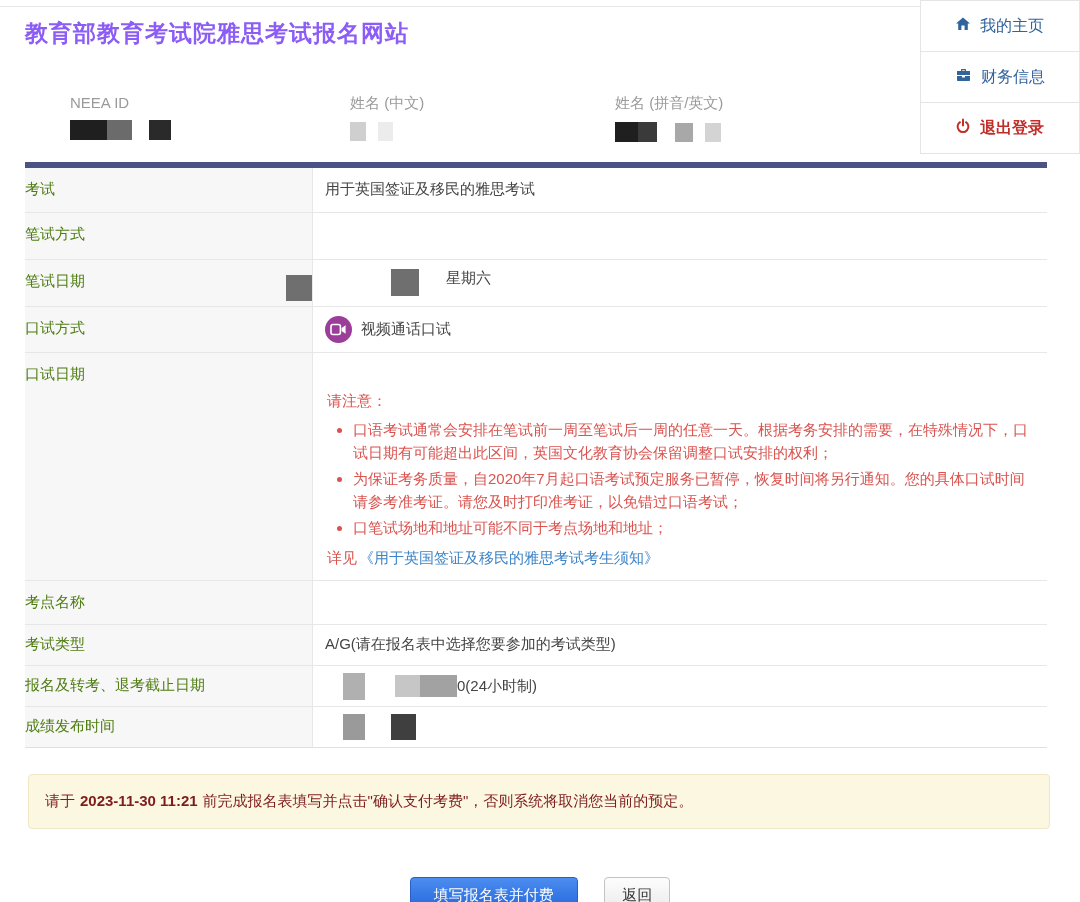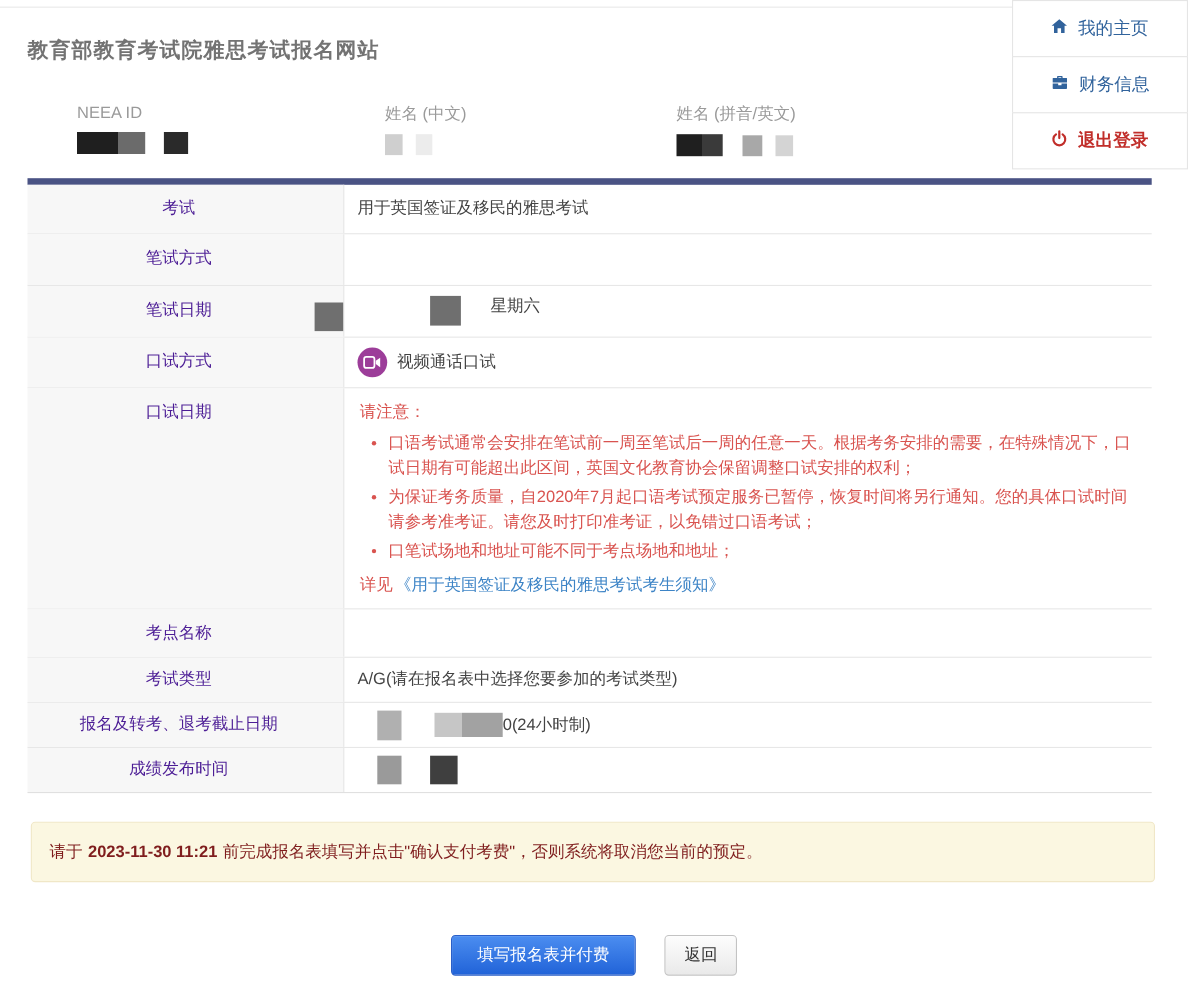--- a/index.html
+++ b/index.html
@@ -2,53 +2,53 @@
 <html><head>
 <meta charset="utf-8">
 <style>
   * { margin:0; padding:0; box-sizing:border-box; }
   html,body { width:1080px; background:#fff; font-family:"Liberation Sans","DejaVu Sans",sans-serif; color:#333; }
   .page { position:relative; width:1080px; height:902px; background:#fff; overflow:hidden; }
 
   
   .top-hairline { position:absolute; top:6px; left:0; width:922px; height:1px; background:#e8e8e8; }
   .header { position:relative; height:162px; }
-  .page-title { position:absolute; left:25px; top:33px; font-size:19px; font-weight:bold; color:#737373; letter-spacing:1px; }
+  .page-title { position:absolute; left:25px; top:18px; font-size:23px; font-weight:bold; color:#8b5cf6; letter-spacing:1px; }
 
   .menu { position:absolute; right:0; top:0; width:160px; }
   .menu-item { height:52px; background:#fff; border:1px solid #e5e5e5; margin-top:-1px; display:flex; align-items:center; gap:9px; padding-left:34px; font-size:16px; color:#31639c; cursor:pointer; }
   .menu-item:first-child { margin-top:0; }
   .menu-item.logout { color:#c12e2a;font-weight:bold; }
   .menu-item svg { flex:0 0 auto; }
 
   .user-info { position:absolute; left:0; top:94px; width:900px; height:60px;margin-left:40px; }
   .ui-field { position:absolute; top:0; }
   .ui-field .lbl { font-size:15px; color:#9a9a9a; margin-bottom:9px; }
   .ui-f0 { left:30px; } .ui-f1 { left:310px; } .ui-f2 { left:575px; }
 
   .rd { display:inline-block; vertical-align:middle; }
 
   
   .details { margin-left:25px; width:1022px; border-top:6px solid #4a5384; border-bottom:1px solid #e0e0e0; }
   .row { display:flex; border-bottom:1px solid #e7e7e7; }
   .row:last-child { border-bottom:none; }
-  .cell-label { flex:0 0 288px; background:#f7f7f7; border-right:1px solid #e7e7e7; text-align:center; padding:12px 12px 12px 0; font-size:15px; color:#4c1d95; position:relative; }
+  .cell-label { flex:0 0 288px; background:#f7f7f7; border-right:1px solid #e7e7e7; text-align:left; padding:12px 12px 12px 0; font-size:15px; color:#4d7c0f; position:relative; }
   .cell-value { flex:1 1 auto; padding:12px 12px 12px 12px; font-size:15px; color:#444; }
   .r-exam .cell-label, .r-exam .cell-value { min-height:44px; }
   .r-mode .cell-label, .r-mode .cell-value { min-height:46px; }
   .r-mode .cell-value, .r-smode .cell-value { padding-top:9px; padding-bottom:9px; display:flex; align-items:center; }
   .icon-circle { width:27px; height:27px; border-radius:50%; display:inline-flex; align-items:center; justify-content:center; margin-right:9px; flex:0 0 auto; }
   .ic-teal { background:#2aa198; }
   .ic-purple { background:#9c3d99; }
 
   .label-redact { position:absolute; right:0; top:15px; width:26px; height:26px; background:#6f6f6f; }
 
   
   .r-notice .cell-value { padding:12px 14px 12px 14px; }
-  .notice-title { color:#d9534f; font-size:15px; }
+  .notice-title { color:#d9534f; font-size:15px;margin-top:27px; }
   .notice-list { margin:7px 0 0 26px; }
   .notice-list li { color:#d9534f; font-size:15px; line-height:23px; margin-bottom:3px; max-width:700px; }
   .see-also { margin-top:10px; font-size:15px; }
   .see-also .pre { color:#d9534f; margin-right:2px; }
   a.lnk { color:#3d84c6; text-decoration:none; cursor:pointer; }
 
   .r-venue .cell-value { line-height:26px; padding-top:9px; padding-bottom:9px; }
   .venue-warn { color:#d9534f; margin-right:4px; }
 
   .r-small .cell-label, .r-small .cell-value { min-height:40px; padding-top:10px; padding-bottom:10px; }

